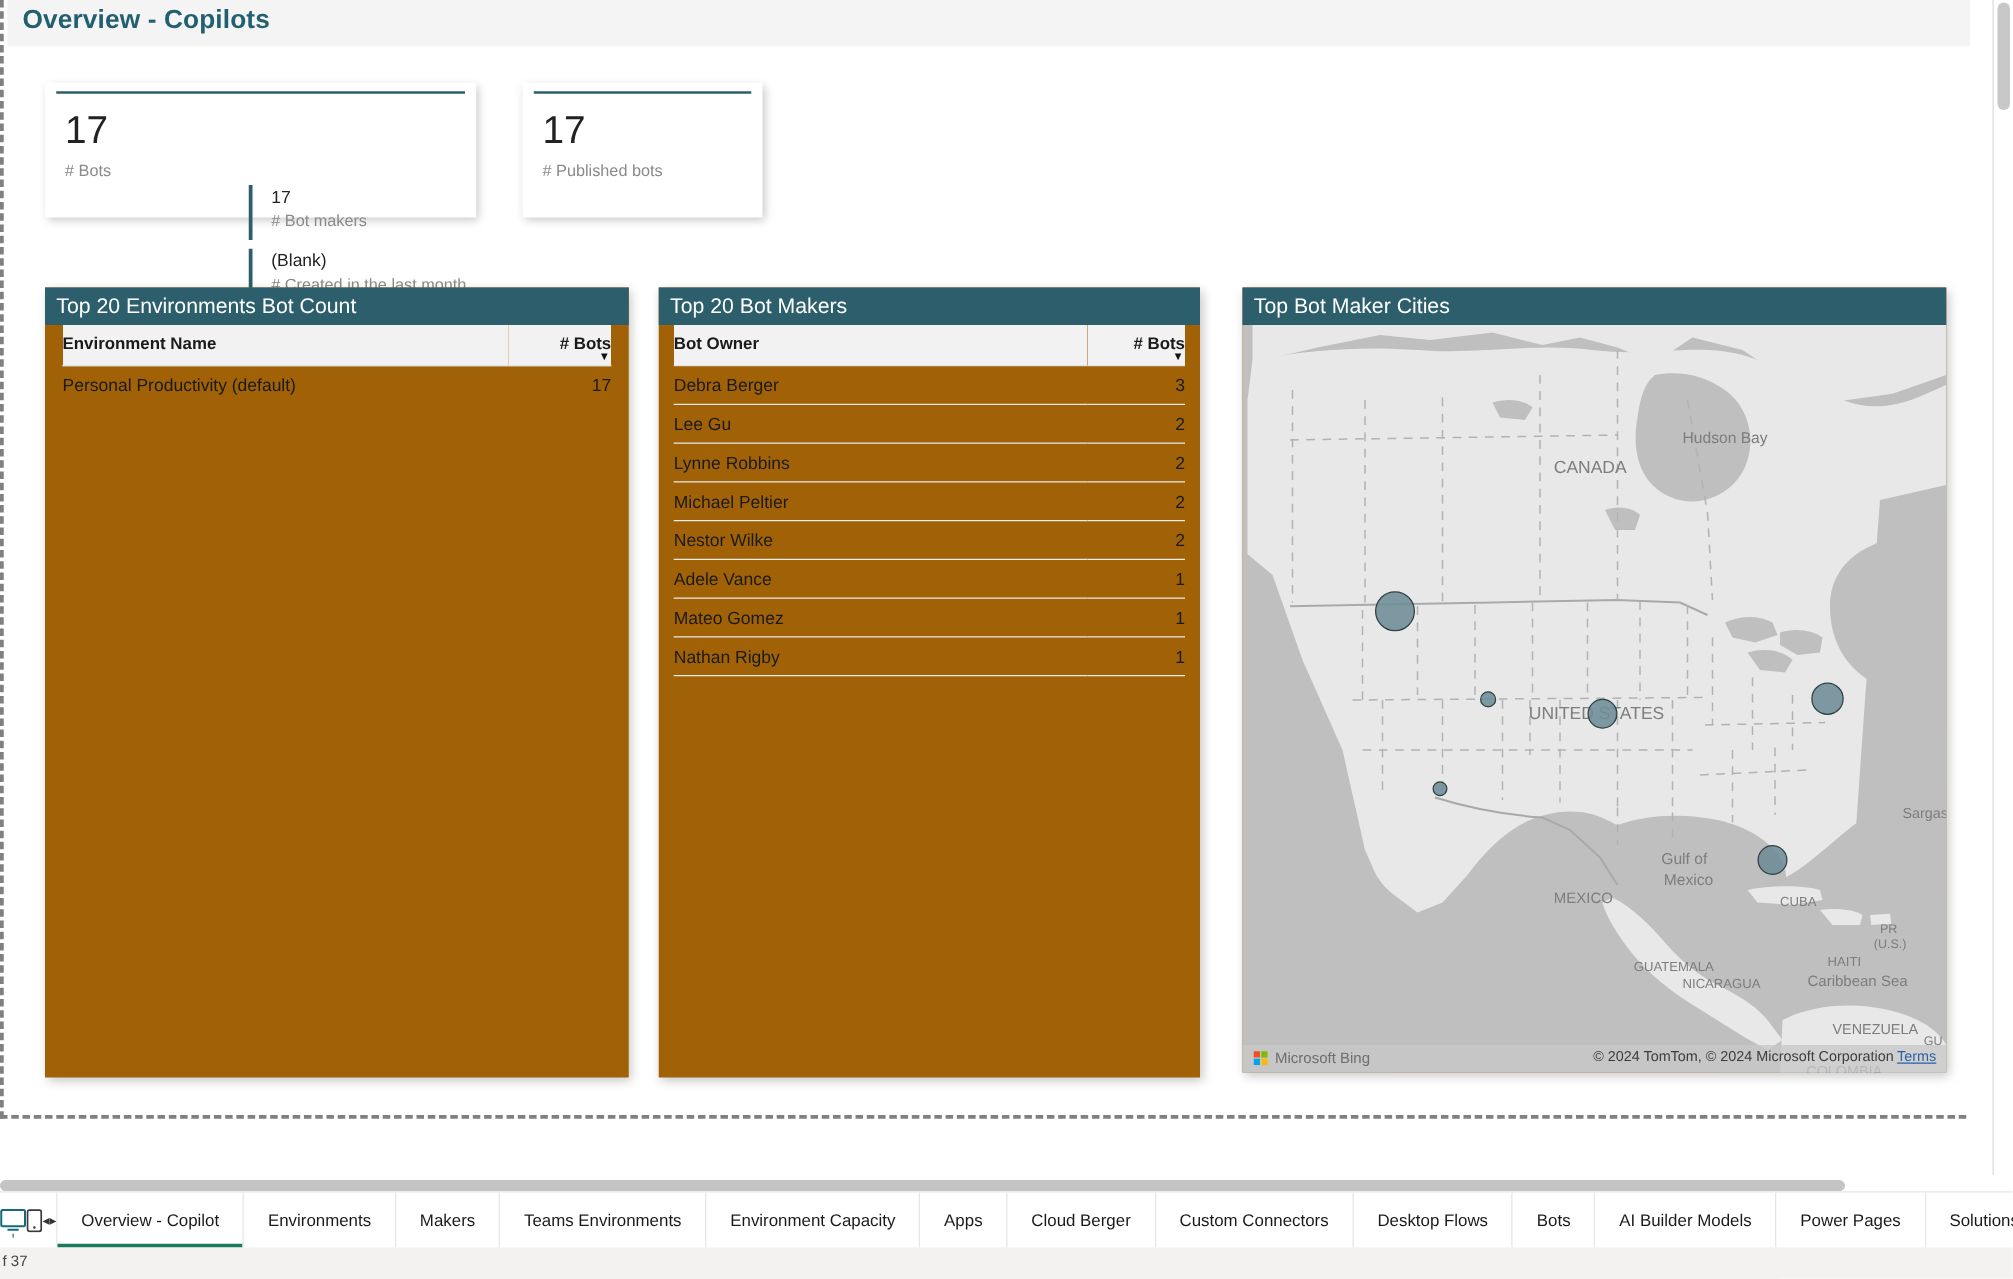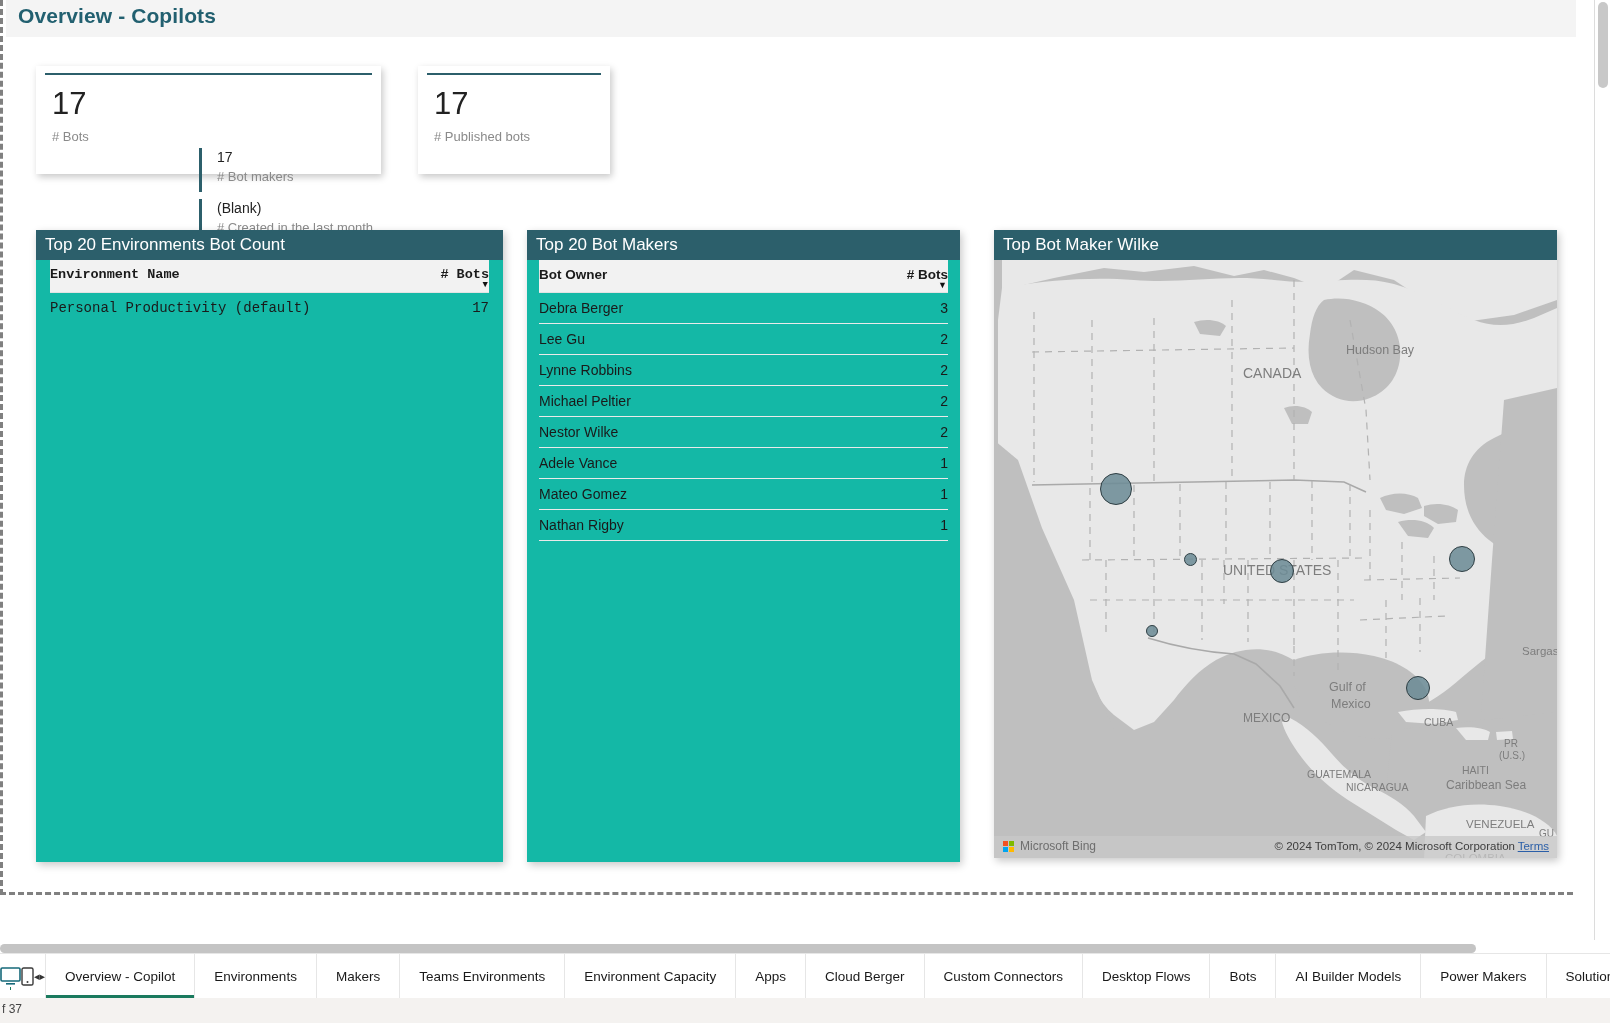--- a/index.html
+++ b/index.html
@@ -83,21 +83,21 @@
   }
 
   #card-bots      { left: 33px;  top: 66px;  width: 345px; height: 108px; }
   #card-published { left: 415px; top: 66px;  width: 192px; height: 108px; }
   #sub-botmakers  { left: 163px; top: 82px;  height: 44px; }
   #sub-lastmonth  { left: 163px; top: 133px; height: 44px; }
 
   
   .panel {
     position: absolute;
-    background: #14b8a6;
+    background: #a16207;
     box-shadow: 2px 3px 8px rgba(0,0,0,0.22);
   }
   .panel-header {
     height: 30px;
     background: #2c5f6b;
     color: #ffffff;
     font-size: 17px;
     line-height: 30px;
     padding-left: 9px;
     white-space: nowrap;
@@ -136,21 +136,21 @@
   table.pbi-table td {
     font-size: 14px;
     color: #1a1a1a;
     padding: 7px 0 7px 0;
     border-bottom: 1px solid #eaeaea;
     white-space: nowrap;
     overflow: hidden;
     text-overflow: ellipsis;
   }
   table.pbi-table td.num { text-align: right; }
-  #panel-environments .tablewrap { padding: 0 14px 0 14px; font-family: Liberation Mono, monospace; }
+  #panel-environments .tablewrap { padding: 0 14px 0 14px; }
   #panel-environments table.pbi-table td { border-bottom: none; }
   #panel-botmakers   .tablewrap { padding: 0 12px 0 12px; }
 
   
   .map-body {
     position: absolute;
     left: 0; top: 30px;
     width: 100%; height: 598px;
     background: #bfbfbf;
     overflow: hidden;
@@ -406,21 +406,21 @@
             <tr>
               <td>Nathan Rigby</td>
               <td class="num">1</td>
             </tr>
           </tbody>
       </table>
     </div>
   </div>
 
   <div class="panel" id="panel-map">
-    <div class="panel-header">Top Bot Maker Wilke</div>
+    <div class="panel-header">Top Bot Maker Cities</div>
 
     <div class="map-body">
 
       <svg class="map-svg" width="563" height="598" viewBox="0 0 563 598">
 
         <path fill="#e8e8e8" d="
           M 8,-10 L 563,-10 L 563,40 L 520,55 L 470,62 L 430,40 L 400,20 L 360,10
           L 330,30 L 300,18 L 270,10 L 240,16 L 200,6 L 150,12 L 110,8 L 60,18 L 8,30 Z"></path>
 
         <path fill="#e8e8e8" d="
@@ -587,20 +587,20 @@
       <div class="page-tab">Environments</div>
       <div class="page-tab">Makers</div>
       <div class="page-tab">Teams Environments</div>
       <div class="page-tab">Environment Capacity</div>
       <div class="page-tab">Apps</div>
       <div class="page-tab">Cloud Berger</div>
       <div class="page-tab">Custom Connectors</div>
       <div class="page-tab">Desktop Flows</div>
       <div class="page-tab">Bots</div>
       <div class="page-tab">AI Builder Models</div>
-      <div class="page-tab">Power Makers</div>
+      <div class="page-tab">Power Pages</div>
       <div class="page-tab">Solutions</div>
     </div>
 </div>
 
 <div id="status-strip">
   <div id="status-text">f 37</div>
 </div>
 
 </body></html>

